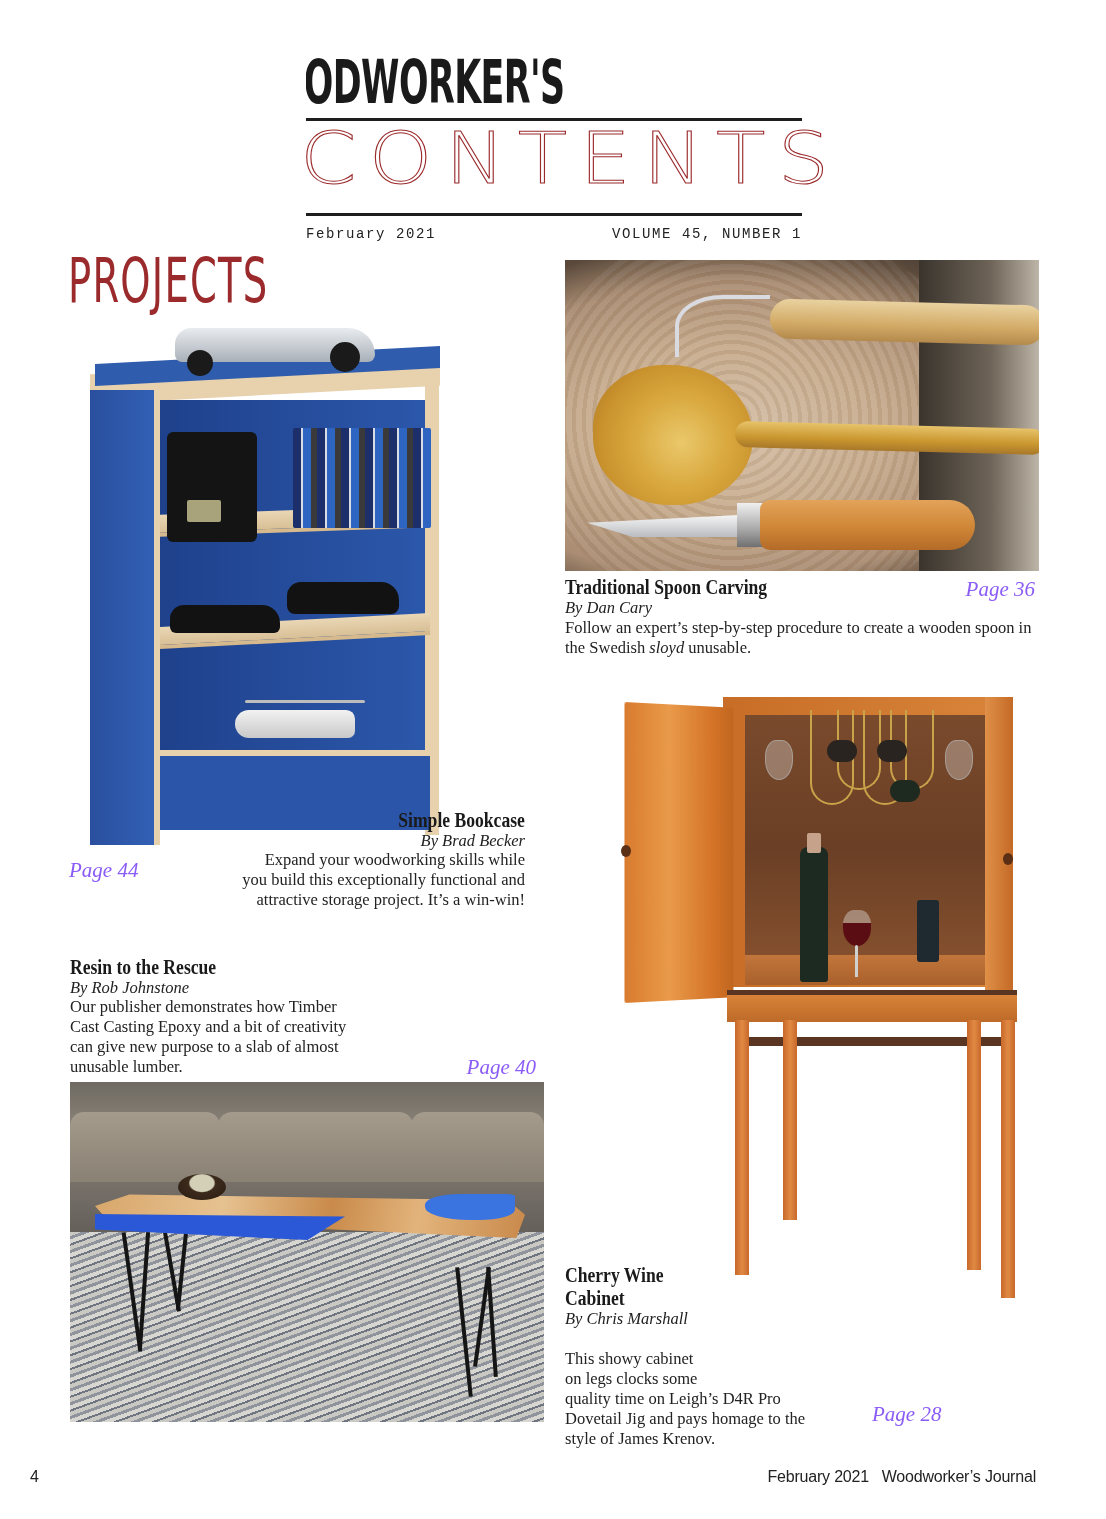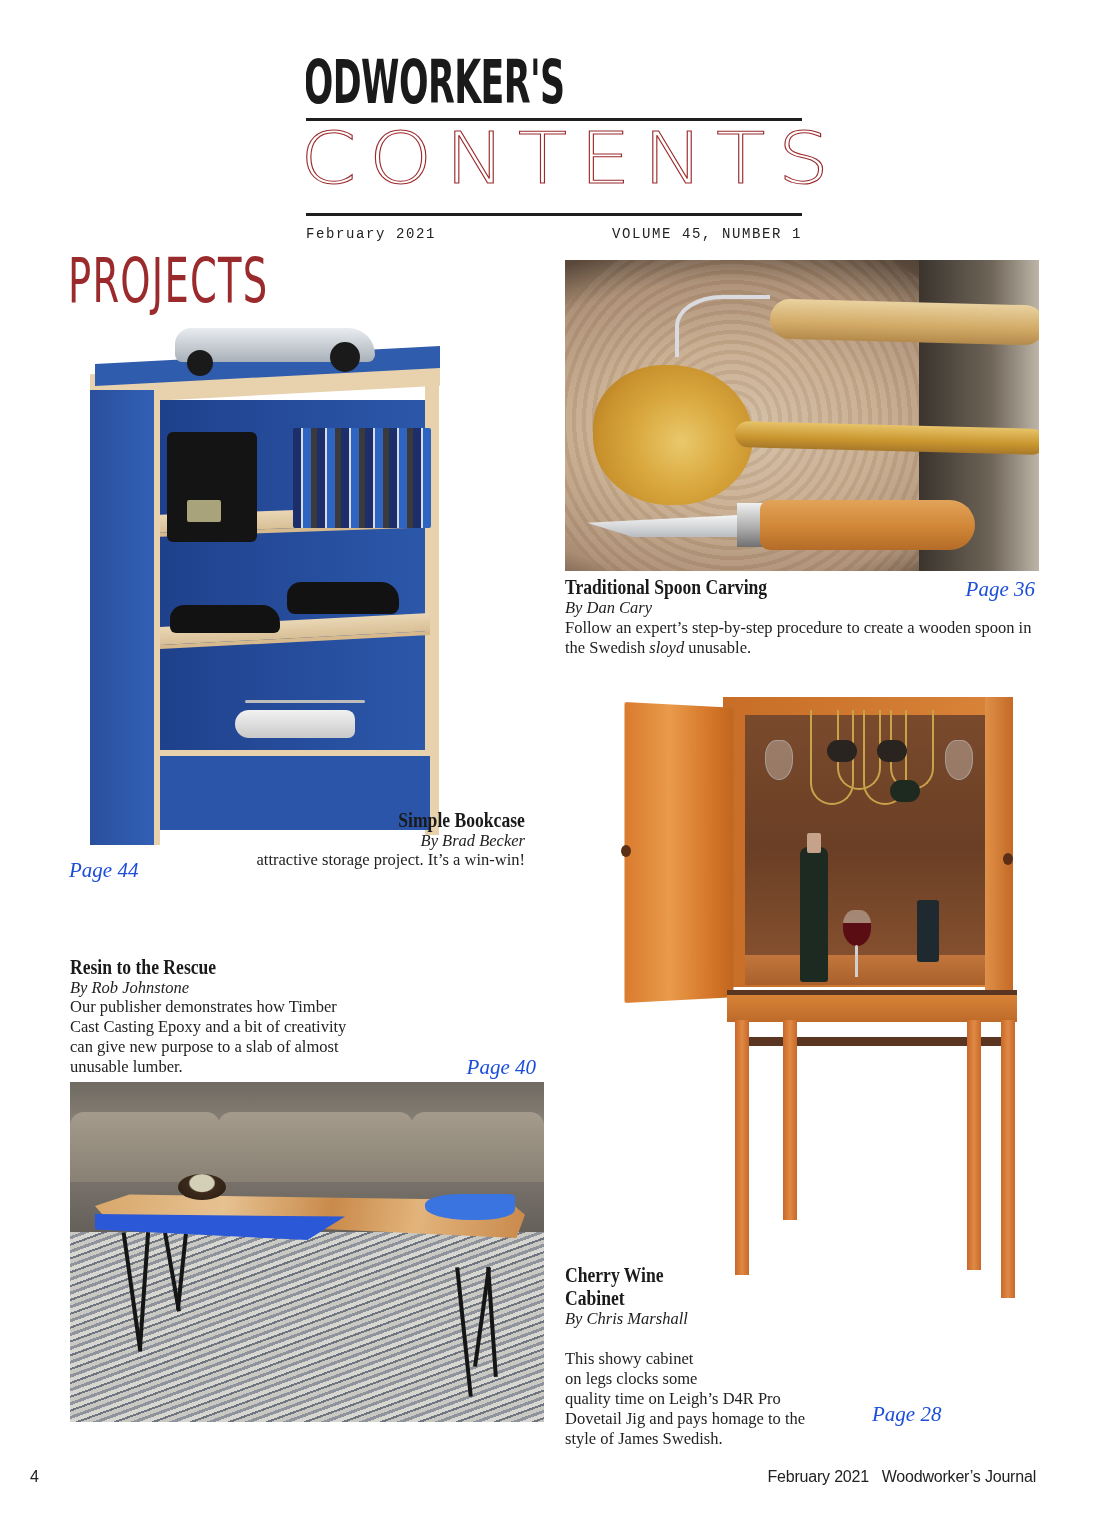--- a/index.html
+++ b/index.html
@@ -44,21 +44,21 @@
     font-size: 62px; line-height: 62px; color: #9b2a2c; letter-spacing: 2px;
     transform: scaleX(0.62); transform-origin: left top; white-space: nowrap;
   }
 
   
   .art-title { font-weight: bold; font-size: 20px; line-height: 22px; color: #1a1a1a;
     transform: scaleX(0.88); transform-origin: left top; white-space: nowrap; }
   .art-title.right { transform-origin: right top; text-align: right; }
   .art-byline { font-style: italic; font-size: 16.5px; line-height: 19px; color: #222; }
   .art-desc { font-size: 16.5px; line-height: 20px; color: #222; }
-  .page-ref { font-style: italic; font-size: 21px; line-height: 24px; color: #1d4ed8; }
+  .page-ref { font-style: italic; font-size: 21px; line-height: 24px; color: #8b5cf6; }
 
   
   .photo { overflow: hidden; }
 
   
   .spoon-photo { left: 565px; top: 260px; width: 474px; height: 311px;
     background: radial-gradient(ellipse at 35% 55%, #d4bfa6 0%, #c7ab8d 35%, #a98c72 62%, #5b4a3c 78%, #2f2a24 100%); }
   .spoon-photo .rings { position:absolute; left:-40px; top:-40px; width:460px; height:400px; border-radius:50%;
     background: repeating-radial-gradient(circle at 45% 50%, rgba(255,255,255,0.06) 0 6px, rgba(120,90,60,0.10) 6px 10px); }
   .spoon-photo .bg-right { position:absolute; right:0; top:0; width:120px; height:311px;
@@ -182,20 +182,22 @@
   <div class="bc-item" style="left:95px; top:285px; width:110px; height:28px; background:#121212; border-radius:14px 18px 6px 6px;"></div>
   <div class="bc-item" style="left:212px; top:262px; width:112px; height:32px; background:#121212; border-radius:14px 18px 8px 8px;"></div>
 
   <div class="bc-item" style="left:160px; top:390px; width:120px; height:28px; background:linear-gradient(180deg,#f2f2f2,#c9c9c9); border-radius:16px 10px 8px 16px;"></div>
   <div class="bc-item" style="left:170px; top:380px; width:120px; height:3px; background:#bdbdbd;"></div>
 </div>
 
 <div class="abs art-title right" style="right:581px; top:809px;">Simple Bookcase</div>
 <div class="abs art-byline" style="right:581px; top:831px; text-align:right;">By Brad Becker</div>
 <div class="abs art-desc" style="right:581px; top:850px; text-align:right; width:360px;">
+  <div>Expand your woodworking skills while</div>
+  <div>you build this exceptionally functional and</div>
   <div>attractive storage project. It’s a win-win!</div>
 </div>
 <div class="abs page-ref" style="left:69px; top:858px;">Page 44</div>
 
 <div class="abs art-title" style="left:70px; top:956px;">Resin to the Rescue</div>
 <div class="abs art-byline" style="left:70px; top:978px;">By Rob Johnstone</div>
 <div class="abs art-desc" style="left:70px; top:997px; width:330px;">
   <div>Our publisher demonstrates how Timber</div>
   <div>Cast Casting Epoxy and a bit of creativity</div>
   <div>can give new purpose to a slab of almost</div>
@@ -257,18 +259,18 @@
 </div>
 
 <div class="abs art-title" style="left:565px; top:1264px;">Cherry Wine</div>
 <div class="abs art-title" style="left:565px; top:1287px;">Cabinet</div>
 <div class="abs art-byline" style="left:565px; top:1309px;">By Chris Marshall</div>
 <div class="abs art-desc" style="left:565px; top:1328px; width:300px;margin-top:21px;">
   <div>This showy cabinet</div>
   <div>on legs clocks some</div>
   <div>quality time on Leigh’s D4R Pro</div>
   <div>Dovetail Jig and pays homage to the</div>
-  <div>style of James Swedish.</div>
+  <div>style of James Krenov.</div>
 </div>
 <div class="abs page-ref" style="left:872px; top:1402px;">Page 28</div>
 
 <div class="abs folio">4</div>
 <div class="abs running-foot" style="white-space:pre;">February 2021   Woodworker’s Journal</div>
 
 </body></html>

